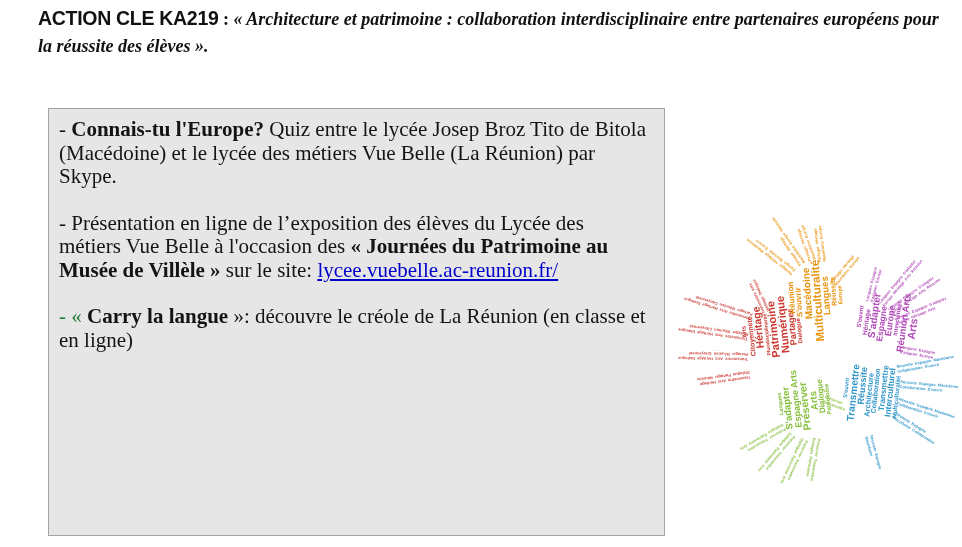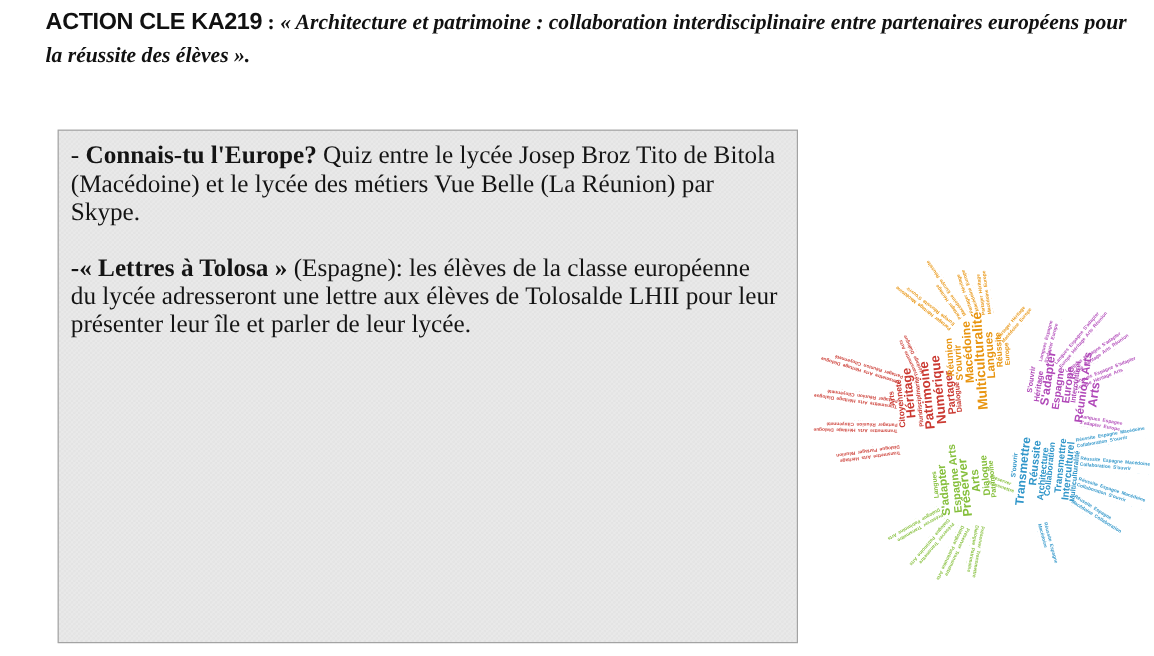--- a/index.html
+++ b/index.html
@@ -46,21 +46,22 @@
 
 <div class="page">
 
   <div class="header">
     <span class="title">ACTION CLE KA219</span><span class="sep"> : </span><span class="subtitle">« Architecture et patrimoine : collaboration interdisciplinaire entre partenaires européens pour la réussite des élèves ».</span>
   </div>
 
   <div class="content-box">
     <div id="paragraphs">
         <p><span>-  </span><span style="font-weight: bold;">Connais-tu l'Europe?</span><span> Quiz entre le lycée Josep Broz Tito de Bitola (Macédoine)  et le lycée des métiers Vue Belle (La Réunion)  par Skype.</span></p>
-        <p><span style="font-weight: bold;">-«  </span><span style="font-weight: bold;">Lettres à Tolosa</span><span style="font-weight: bold;"> »</span><span> (Espagne): les élèves de la classe européenne du lycée adresseront une lettre aux élèves de Tolosalde LHII pour leur présenter leur île et parler de leur lycée.</span></p>
+        <p><span>-  Présentation en ligne de l’exposition  des élèves du Lycée des métiers Vue Belle à l'occasion des </span><span style="font-weight: bold;">« Journées du Patrimoine au Musée de Villèle »</span><span> sur le site: </span><a href="#">lycee.vuebelle.ac-reunion.fr/</a></p>
+        <p><span style="color: rgb(33, 122, 54);">- « </span><span style="font-weight: bold;">Carry la langue</span><span> »: découvre le créole de La Réunion (en classe et en ligne)</span></p>
       </div>
   </div>
 
   <div class="word-cloud" id="wordcloud">
       <div class="hand">
         <div class="palm" style="left: 70px; top: 96px; transform: rotate(-6deg); color: rgb(203, 58, 50);">
           <span style="font-size: 6px;">Arts</span>
           <span style="font-size: 7px;">Citoyenneté</span>
           <span style="font-size: 10.5px;">Héritage</span>
           <span style="font-size: 5px;">Pluridisciplinarité</span>

